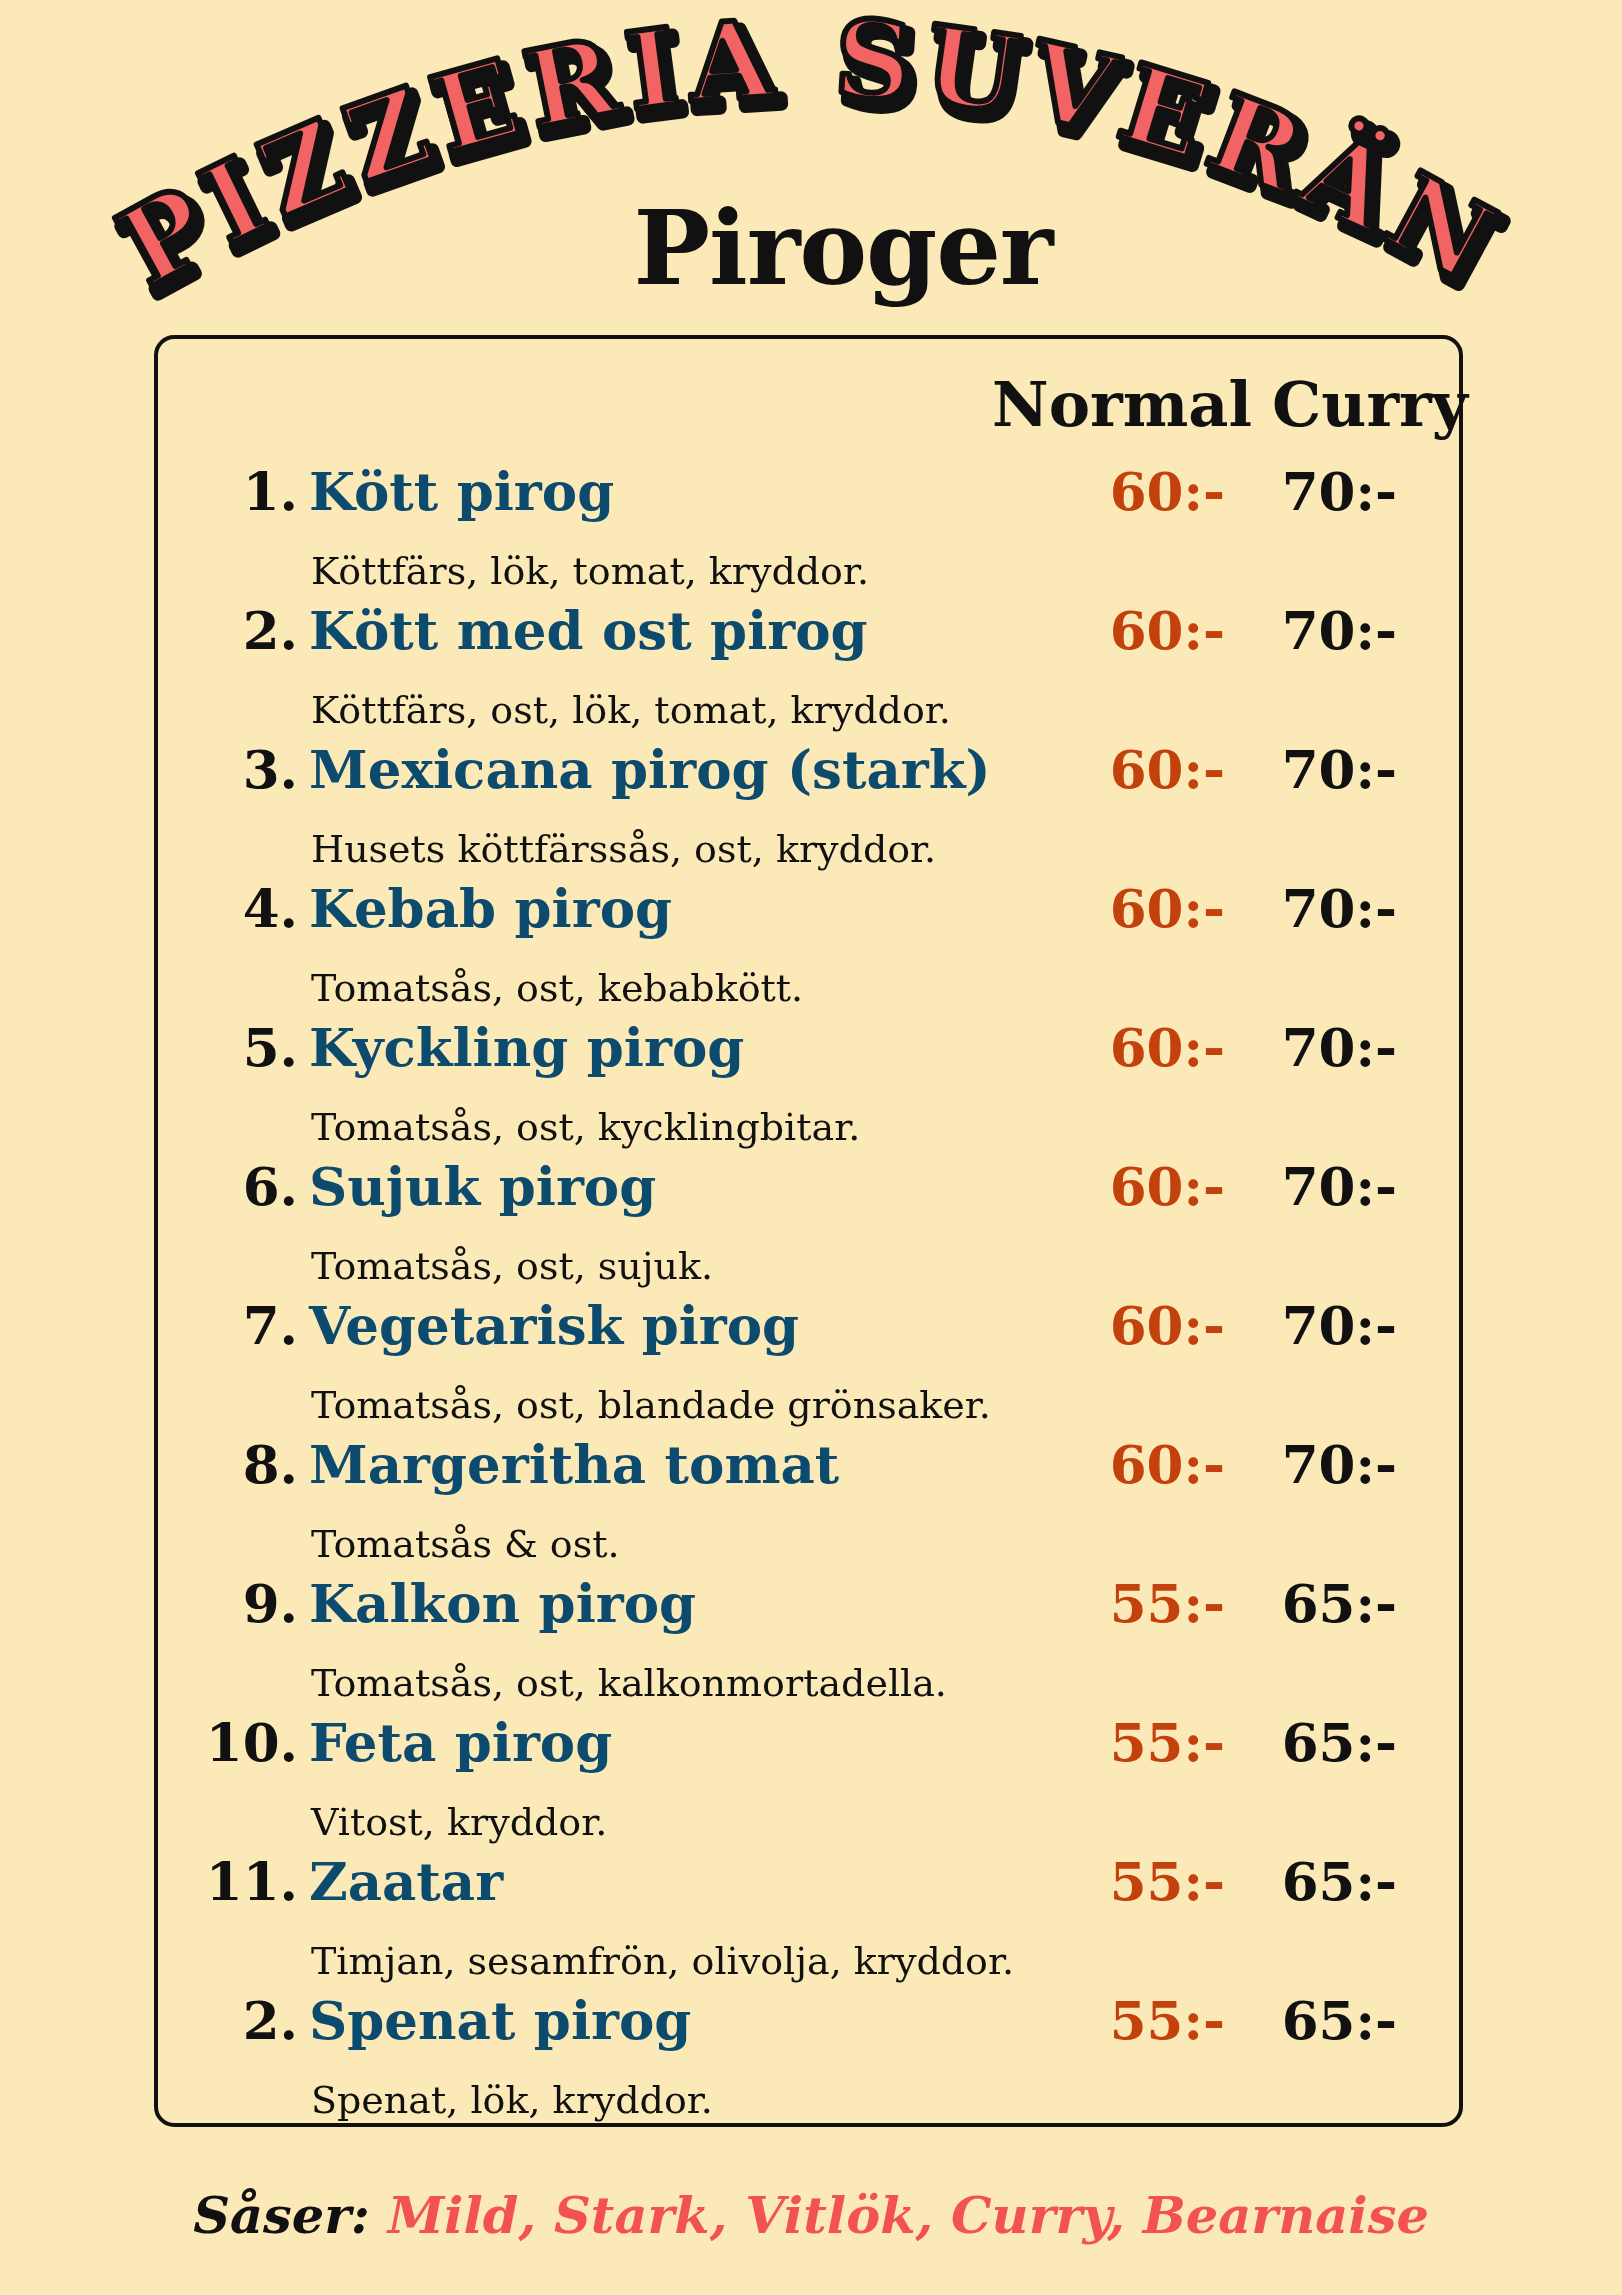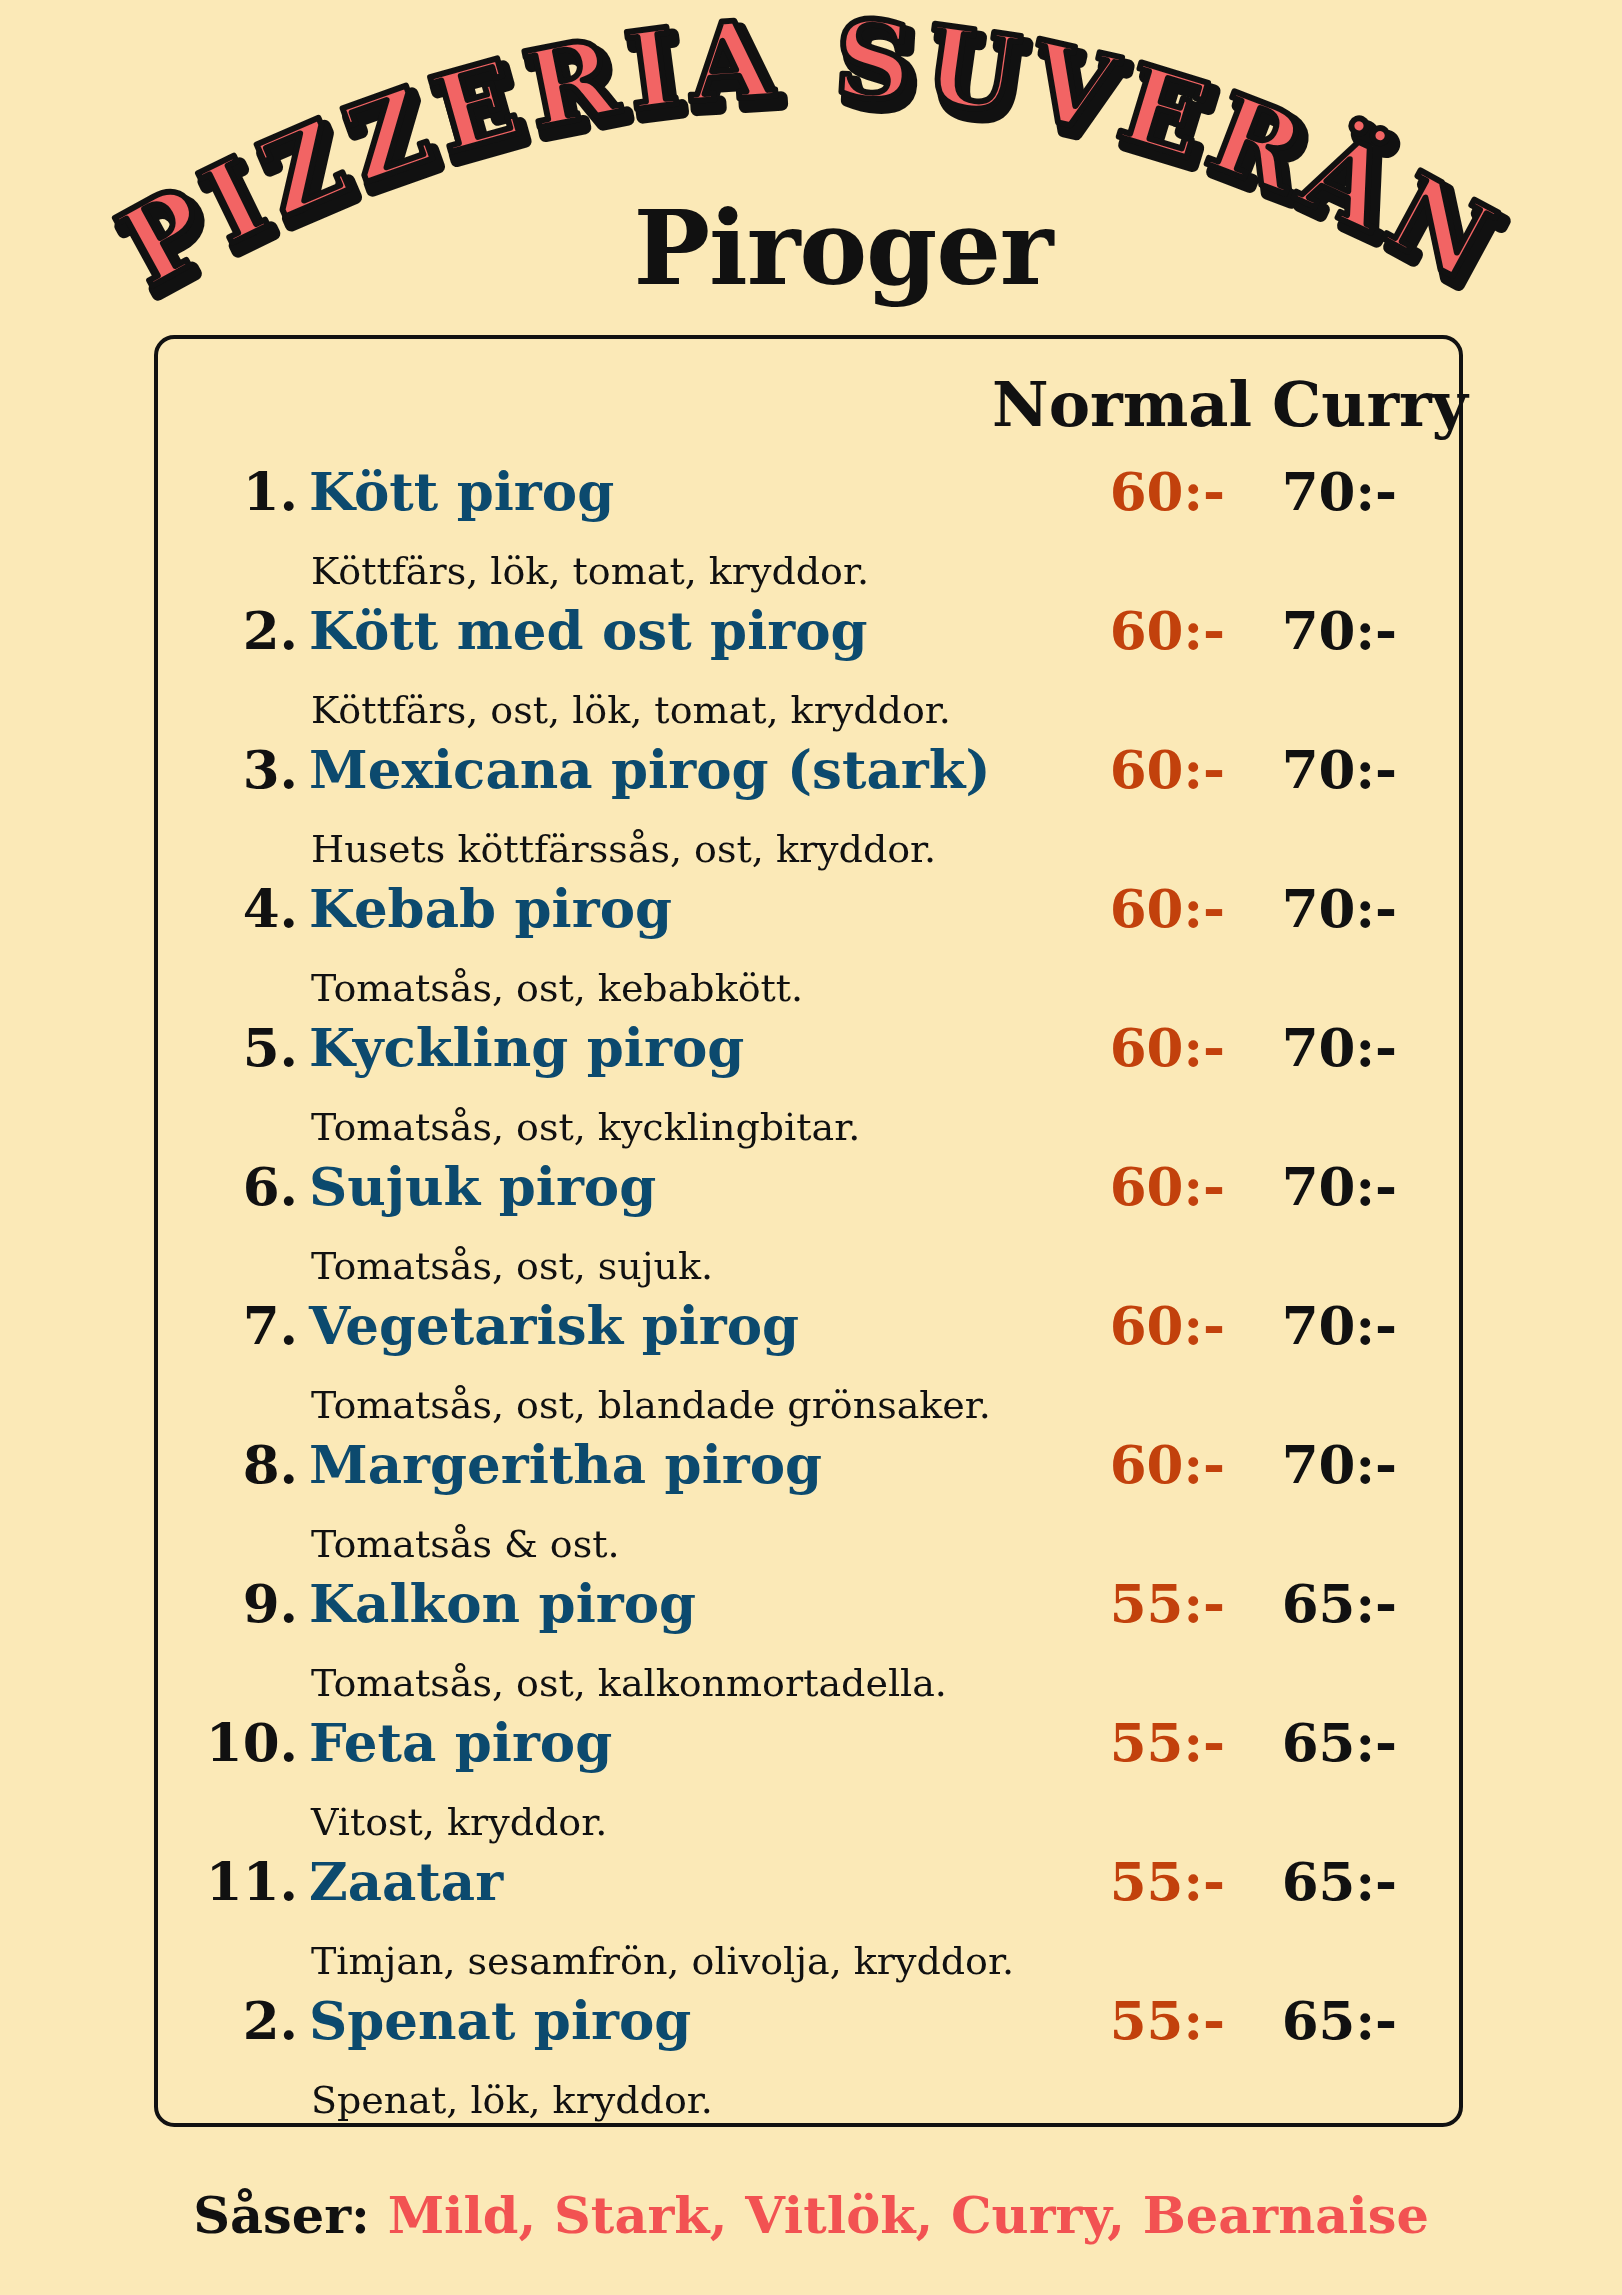--- a/index.html
+++ b/index.html
@@ -8,21 +8,21 @@
   .arc-title svg{width:100%;height:100%;}
   .subtitle{position:absolute;left:0;width:1622px;top:188px;text-align:center;font-size:102px;font-weight:bold;color:#111;letter-spacing:-1.2px;padding-left:32px;}
   .box{position:absolute;left:154px;top:335px;width:1309px;height:1792px;border:4.2px solid #111;border-radius:20.3px;box-sizing:border-box;}
   .col-head{position:absolute;top:368px;font-size:62px;font-weight:bold;color:#111;}
   .row{position:absolute;left:0;width:1622px;height:139px;}
   .num{position:absolute;right:1324px;top:0;font-size:53px;font-weight:bold;color:#111;text-align:right;}
   .name{position:absolute;left:309px;top:0;font-size:53px;font-weight:bold;color:#0c4a6e;white-space:nowrap;}
   .desc{position:absolute;left:311px;top:69px;font-size:38px;color:#111;white-space:nowrap;margin-top:20px;}
   .p1{position:absolute;right:397px;top:0;font-size:53px;font-weight:bold;color:#c2410c;}
   .p2{position:absolute;right:225px;top:0;font-size:53px;font-weight:bold;color:#111;}
-  .footer{position:absolute;left:0;width:1622px;top:2185px;text-align:center;font-size:51px;font-weight:bold;}
+  .footer{position:absolute;left:0;width:1622px;top:2185px;text-align:center;font-size:51px;font-weight:bold;font-style:italic;}
   .footer .lbl{color:#111;}
   .footer .vals{color:#f25252;}
 </style>
 </head>
 <body>
 
 <div class="arc-title">
   <svg viewBox="0 0 2714 560" xmlns="http://www.w3.org/2000/svg">
     <defs>
       <path id="arc" d="M 270 470 Q 1357 -150 2444 470"></path>
@@ -88,21 +88,21 @@
     </div>
     <div class="row" style="top: 1294px;">
       <div class="num">7.</div>
       <div class="name">Vegetarisk pirog</div>
       <div class="desc">Tomatsås, ost, blandade grönsaker.</div>
       <div class="p1">60:-</div>
       <div class="p2">70:-</div>
     </div>
     <div class="row" style="top: 1433px;">
       <div class="num">8.</div>
-      <div class="name">Margeritha pirog</div>
+      <div class="name">Margeritha tomat</div>
       <div class="desc">Tomatsås &amp; ost.</div>
       <div class="p1">60:-</div>
       <div class="p2">70:-</div>
     </div>
     <div class="row" style="top: 1572px;">
       <div class="num">9.</div>
       <div class="name">Kalkon pirog</div>
       <div class="desc">Tomatsås, ost, kalkonmortadella.</div>
       <div class="p1">55:-</div>
       <div class="p2">65:-</div>

